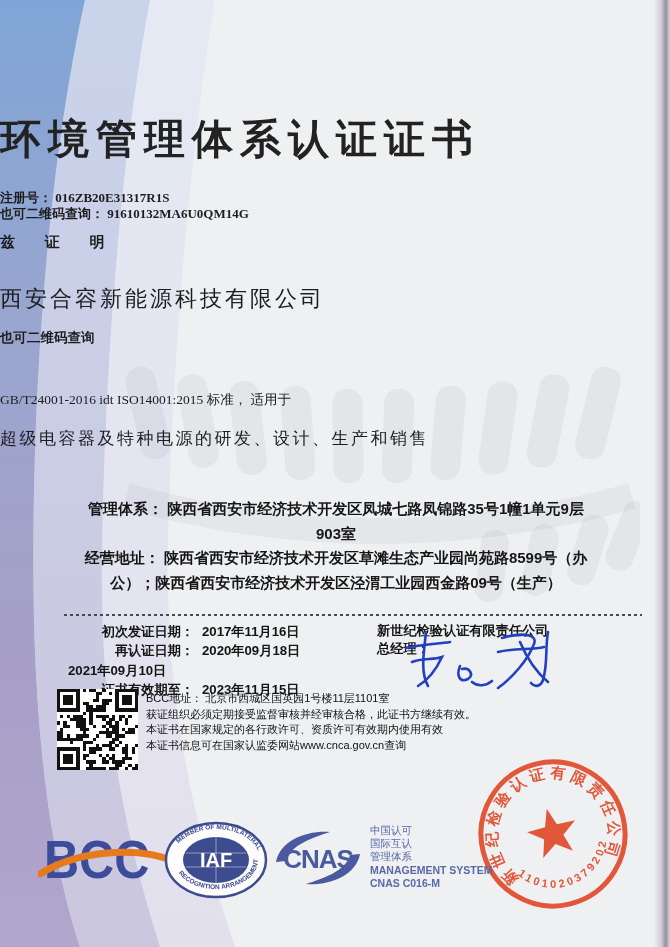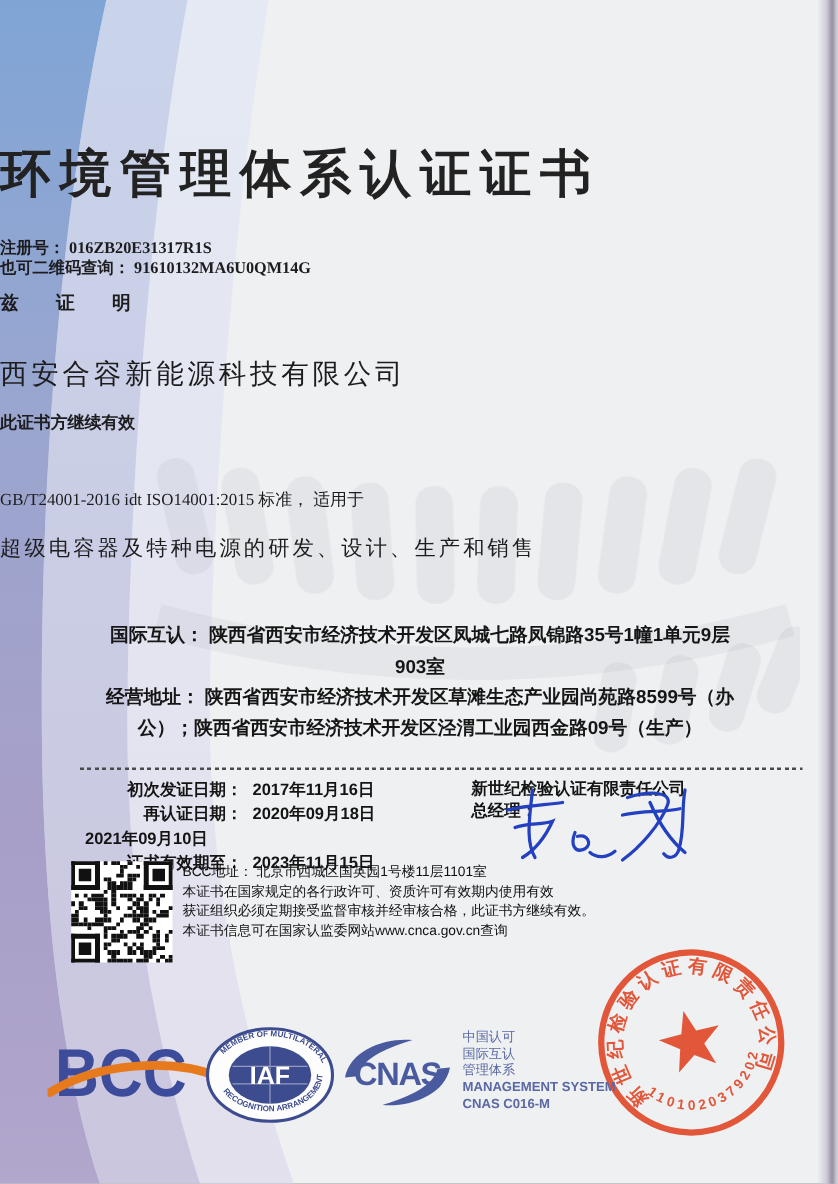--- a/index.html
+++ b/index.html
@@ -87,26 +87,26 @@
     <path d="M8,148 Q261,218 514,148" fill="none" stroke="#70707e" stroke-width="26" opacity="0.08"></path>
   </svg>
 
   <div class="sheen"></div>
 
   <div class="abs ctr title">环境管理体系认证证书</div>
   <div class="abs ctr regline">注册号： 016ZB20E31317R1S</div>
   <div class="abs ctr creditline">也可二维码查询： 91610132MA6U0QM14G</div>
   <div class="abs ctr certify">兹 证 明</div>
   <div class="abs ctr company">西安合容新能源科技有限公司</div>
-  <div class="abs ctr conform">此证书方继续有效</div>
+  <div class="abs ctr conform">也可二维码查询</div>
   <div class="abs ctr standard">GB/T24001-2016 idt ISO14001:2015 标准，  适用于</div>
   <div class="abs ctr scope">超级电容器及特种电源的研发、设计、生产和销售</div>
 
   <div class="abs addr">
-    <div>国际互认： 陕西省西安市经济技术开发区凤城七路凤锦路35号1幢1单元9层</div>
+    <div>管理体系： 陕西省西安市经济技术开发区凤城七路凤锦路35号1幢1单元9层</div>
     <div>903室</div>
     <div>经营地址： 陕西省西安市经济技术开发区草滩生态产业园尚苑路8599号（办</div>
     <div>公）；陕西省西安市经济技术开发区泾渭工业园西金路09号（生产）</div>
   </div>
 
   <div class="abs dashline"></div>
 
   <div class="abs dates">
     <div class="daterow">
       <span class="dlabel">初次发证日期：</span>
@@ -346,22 +346,22 @@
       <div style="position: absolute; background: rgb(17, 17, 17); left: 77.76px; top: 0px; width: 3.24px; height: 22.68px;"></div>
       <div style="position: absolute; background: rgb(17, 17, 17); left: 64.8px; top: 6.48px; width: 9.72px; height: 9.72px;"></div>
       <div style="position: absolute; background: rgb(17, 17, 17); left: 0px; top: 58.32px; width: 22.68px; height: 3.24px;"></div>
       <div style="position: absolute; background: rgb(17, 17, 17); left: 0px; top: 77.76px; width: 22.68px; height: 3.24px;"></div>
       <div style="position: absolute; background: rgb(17, 17, 17); left: 0px; top: 58.32px; width: 3.24px; height: 22.68px;"></div>
       <div style="position: absolute; background: rgb(17, 17, 17); left: 19.44px; top: 58.32px; width: 3.24px; height: 22.68px;"></div>
       <div style="position: absolute; background: rgb(17, 17, 17); left: 6.48px; top: 64.8px; width: 9.72px; height: 9.72px;"></div>
     </div>
   <div class="abs notes">
     <div>BCC地址： 北京市西城区国英园1号楼11层1101室</div>
+    <div>获证组织必须定期接受监督审核并经审核合格，此证书方继续有效。</div>
     <div>本证书在国家规定的各行政许可、资质许可有效期内使用有效</div>
-    <div>获证组织必须定期接受监督审核并经审核合格，此证书方继续有效。</div>
     <div>本证书信息可在国家认监委网站www.cnca.gov.cn查询</div>
   </div>
 
   <svg class="abs" style="left:473px;top:754px;transform:rotate(-14deg);opacity:.92;" width="160" height="160" viewBox="0 0 160 160">
     <defs>
       <path id="sealTop" d="M37.1,116 A56,56 0 1 1 122.9,116" fill="none"></path>
       <path id="sealBot" d="M29.3,98.5 A54,54 0 0 0 130.7,98.5" fill="none"></path>
     </defs>
     <circle cx="80" cy="80" r="72" fill="none" stroke="#e14a2b" stroke-width="5"></circle>
     <text font-size="15" font-weight="700" fill="#e14a2b" letter-spacing="4.5" font-family="Liberation Sans, sans-serif">

